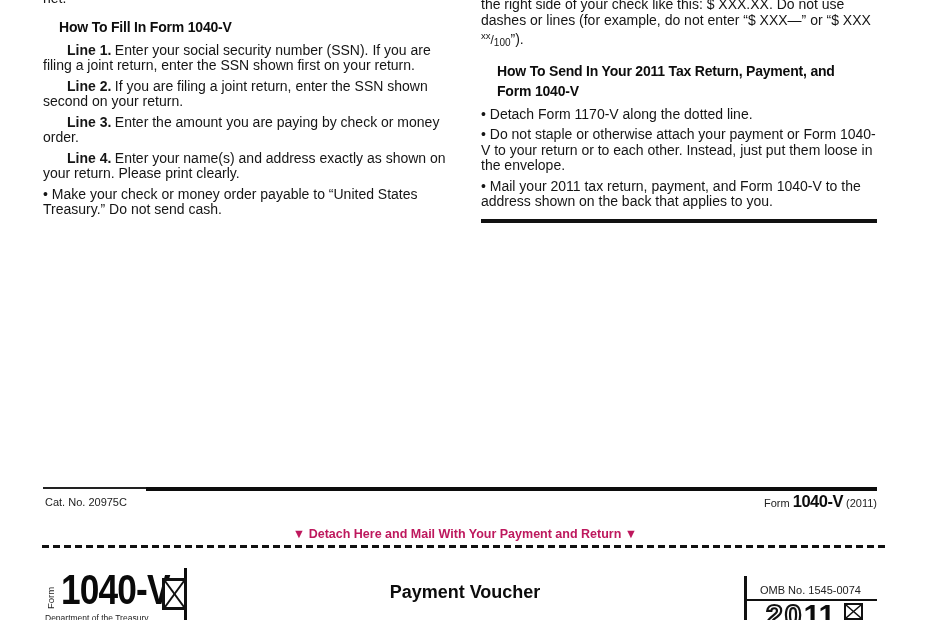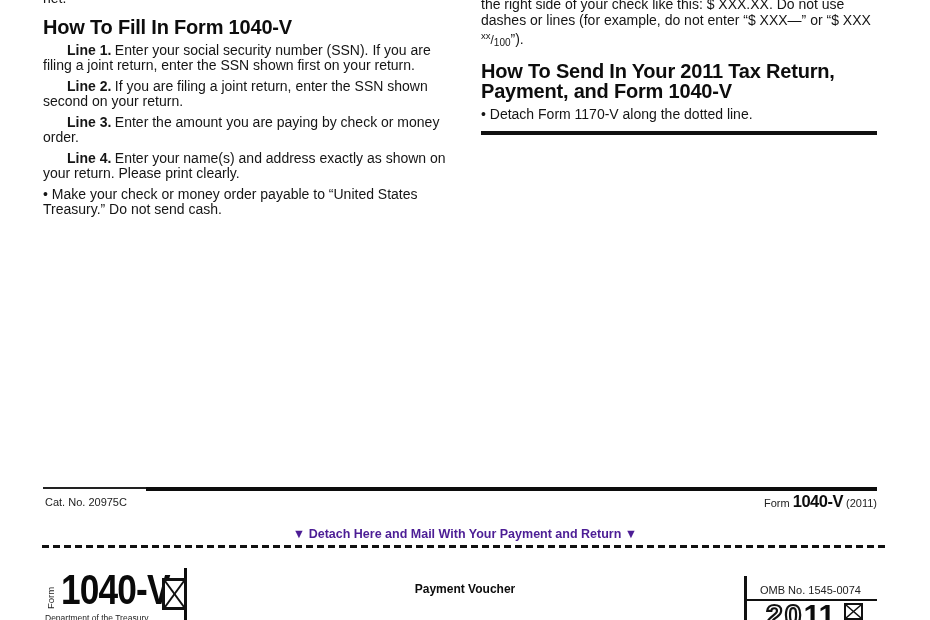--- a/index.html
+++ b/index.html
@@ -8,49 +8,49 @@
     position:relative; width:930px; height:620px; overflow:hidden;
     background:#fff; color:#111;
     font-family:"Liberation Sans","DejaVu Sans",sans-serif;
   }
   
   .col { position:absolute; }
   .col-left  { left:43px;  top:-9px; width:413px; }
   .col-right { left:481px; top:-3px; width:396px; }
   .body { font-size:14px; line-height:15.5px; margin:0 0 5px; color:#151515; }
   .body b { margin-right:.25em;padding-left:24px; }
-  h2 { font-size:20px; line-height:20px; font-weight:bold; letter-spacing:-0.2px;
-       margin:10px 0 6px; color:#0d0d0d; }
+  h2 { font-size:14px; line-height:20px; font-weight:bold; letter-spacing:-0.2px;
+       margin:10px 16px 6px; color:#0d0d0d; }
   sup.frac { font-size:9.5px; vertical-align:5px; }
   sub.frac { font-size:10px; vertical-align:-2px; }
   span.frac-slash { font-size:12px; }
   .end-rule { width:100%; height:4px; background:#111; margin-top:9px; }
   
   .rule-thin  { position:absolute; left:43px;  top:487px; width:103px; height:2px; background:#222; }
   .rule-thick { position:absolute; left:146px; top:487px; width:731px; height:4px; background:#0c0c0c; }
   .cat-no { position:absolute; left:45px; top:496px; font-size:11px; color:#222; }
   .form-ref { position:absolute; right:53px; top:492px; font-size:11px; color:#222; white-space:nowrap; }
   .form-ref b { font-size:16.5px; letter-spacing:-0.5px; color:#0c0c0c; }
   
   .detach { position:absolute; left:0; right:0; top:527px; text-align:center;
-            font-size:12.5px; font-weight:bold; color:#4c1d95; }
+            font-size:12.5px; font-weight:bold; color:#be185d; }
   .dashed { position:absolute; left:42px; top:545px; width:846px; height:3px;
             background:repeating-linear-gradient(90deg,#111 0 7px,transparent 7px 11px); }
   
   .v-form-label { position:absolute; left:45px; top:577px; height:32px;
                   writing-mode:vertical-rl; transform:rotate(180deg);
                   font-size:9.5px; color:#222; }
   .v-form-number { position:absolute; left:61px; top:569px; font-size:42px; line-height:42px;
                    font-weight:bold; letter-spacing:-1px; transform:scaleX(0.84);
                    transform-origin:left top; color:#0a0a0a; }
   .v-dept { position:absolute; left:45px; top:613px; font-size:8.5px; white-space:nowrap; color:#222; }
   .vrule-1 { position:absolute; left:184px; top:568px; width:3px; height:52px; background:#0c0c0c; }
   .boxx-1 { position:absolute; left:162px; top:578px; }
   .v-title { position:absolute; left:0; right:0; top:582px; text-align:center;
-             font-size:12px; font-weight:bold; color:#0c0c0c; }
+             font-size:18px; font-weight:bold; color:#0c0c0c; }
   .vrule-2 { position:absolute; left:744px; top:576px; width:2.5px; height:44px; background:#111; }
   .v-omb { position:absolute; left:760px; top:584px; font-size:11px; color:#222; }
   .omb-underline { position:absolute; left:744px; top:599px; width:133px; height:2px; background:#111; }
   .v-year { position:absolute; left:766px; top:600px; font-size:30px; line-height:30px;
             font-weight:bold; white-space:nowrap; color:#0c0c0c; }
   .yr-outline { color:#fff; -webkit-text-stroke:2.2px #111; letter-spacing:2px; }
   .boxx-2 { position:absolute; left:844px; top:603px; }
 </style>
 </head>
 <body>
@@ -64,20 +64,22 @@
     <p class="body"><b>Line 2.</b><span>If you are filing a joint return, enter the SSN shown second on your return.</span></p>
     <p class="body"><b>Line 3.</b><span>Enter the amount you are paying by check or money order.</span></p>
     <p class="body"><b>Line 4.</b><span>Enter your name(s) and address exactly as shown on your return. Please print clearly.</span></p>
     <p class="body">• Make your check or money order payable to “United States Treasury.” Do not send cash.</p>
   </div>
 
   <div class="col col-right">
     <p class="body"><span>the right side of your check like this: $ XXX.XX. Do not use dashes or lines (for example, do not enter “$ XXX—” or “$ XXX </span><sup class="frac">xx</sup><span class="frac-slash">/</span><sub class="frac">100</sub><span>”).</span></p>
     <h2>How To Send In Your 2011 Tax Return, Payment, and Form 1040-V</h2>
     <p class="body">• Detach Form 1170-V along the dotted line.</p>
+    <p class="body">• Do not staple or otherwise attach your payment or Form 1040-V to your return or to each other. Instead, just put them loose in the envelope.</p>
+    <p class="body">• Mail your 2011 tax return, payment, and Form 1040-V to the address shown on the back that applies to you.</p>
     <div class="end-rule"></div>
   </div>
 
   <div class="rule-thin"></div>
   <div class="rule-thick"></div>
   <div class="cat-no">Cat. No. 20975C</div>
   <div class="form-ref">
     <span>Form</span>
     <b>1040-V</b>
     <span>(2011)</span>

